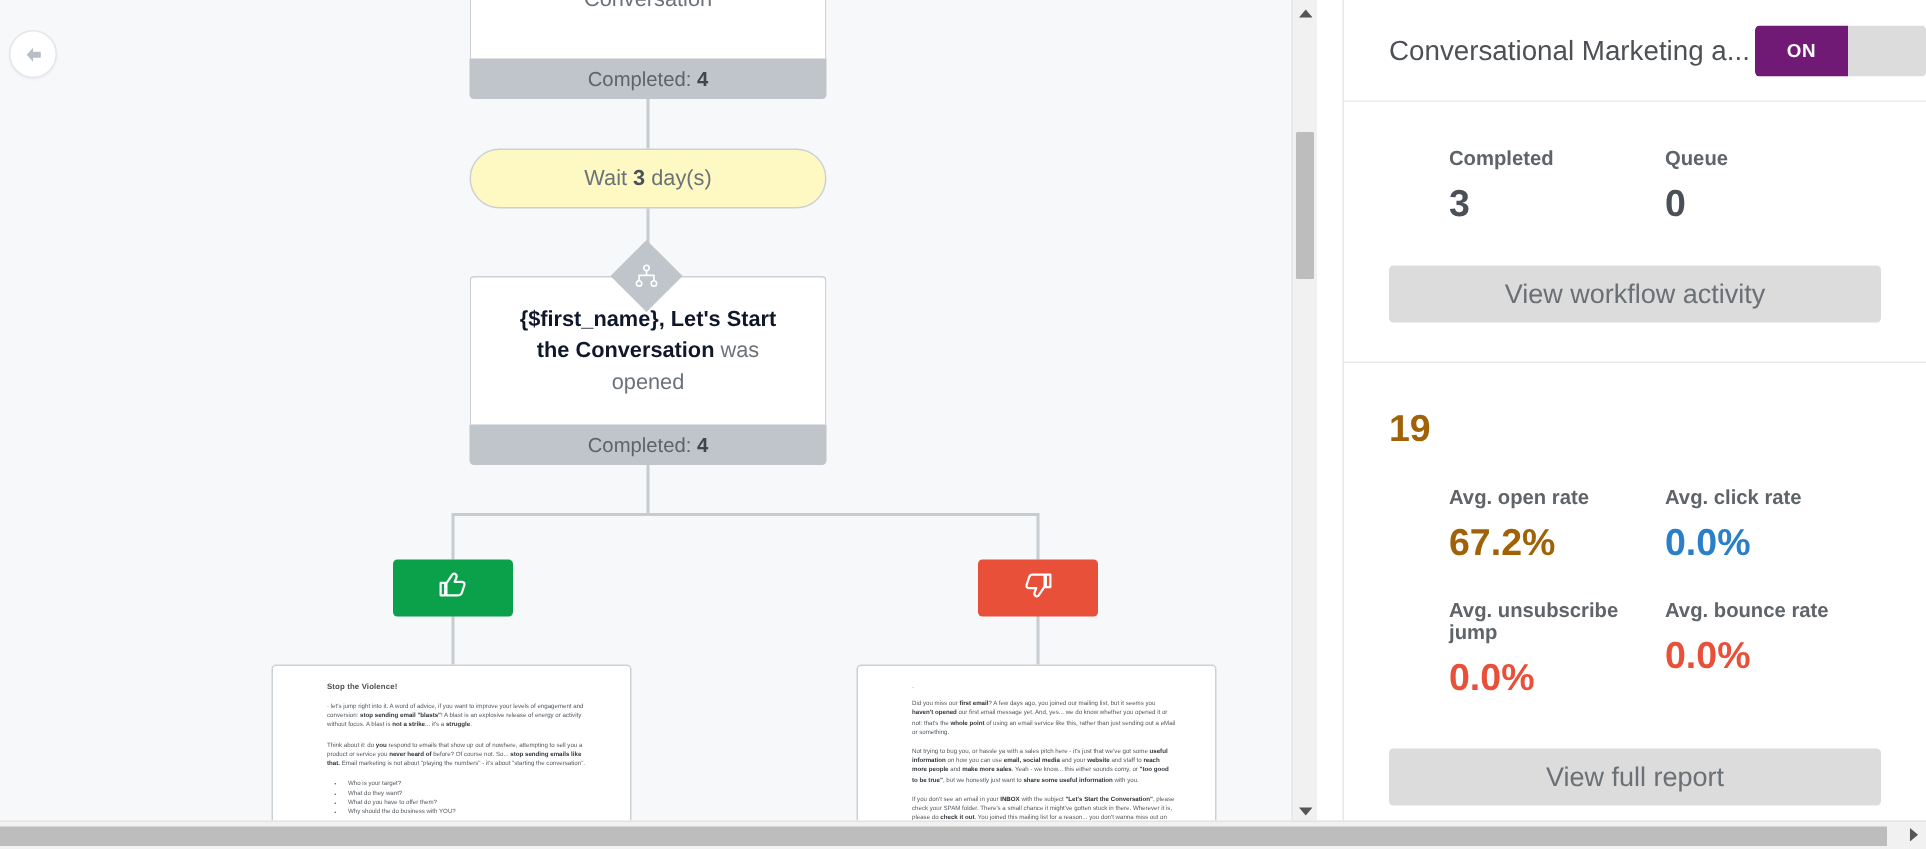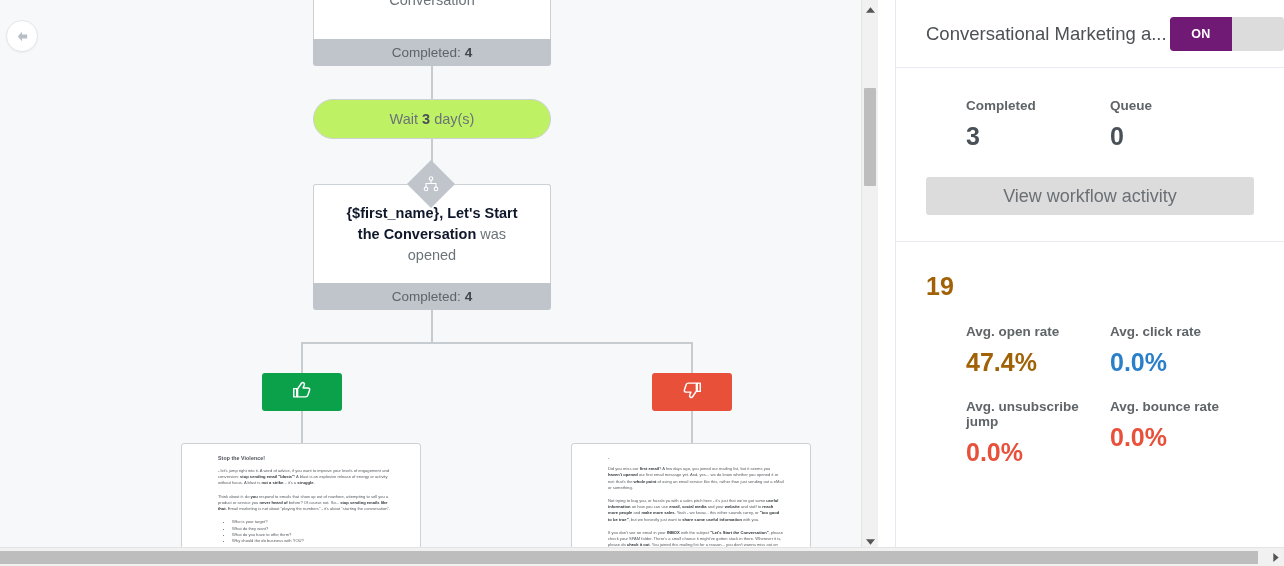--- a/index.html
+++ b/index.html
@@ -56,21 +56,21 @@
     font-size: 13.5px;
     text-align: center;
     line-height: 27px;
     height: 27px;
     border-radius: 0 0 3px 3px;
   }
   .node-footer b { color: #3f464c; font-weight: bold; }
 
   .pill {
     position: absolute;
-    background: #bef264;
+    background: #fef9c3;
     border: 1px solid #ccd1d6;
     border-radius: 20px;
     box-sizing: border-box;
     display: flex; align-items: center; justify-content: center;
     color: #6b7379; font-size: 14.5px;
   }
   .pill b { color: #4a5057; font-weight: bold; }
 
   .diamond {
     position: absolute;
@@ -351,41 +351,42 @@
       </div>
       <button class="wide-btn">View workflow activity</button>
     </div>
 
     <div class="panel-sec" style="border-bottom:none;">
       <div class="stat-value green" style="margin-bottom:23px;">19</div>
 
       <div class="stat-row">
         <div class="stat-col">
           <div class="stat-label">Avg. open rate</div>
-          <div class="stat-value green">47.4%</div>
+          <div class="stat-value green">67.2%</div>
         </div>
         <div class="stat-col">
           <div class="stat-label">Avg. click rate</div>
           <div class="stat-value blue">0.0%</div>
         </div>
       </div>
 
       <div class="sec2-gap"></div>
 
       <div class="stat-row">
         <div class="stat-col">
           <div class="stat-label">Avg. unsubscribe jump</div>
           <div class="stat-value red">0.0%</div>
         </div>
         <div class="stat-col">
           <div class="stat-label">Avg. bounce rate</div>
           <div class="stat-value red">0.0%</div>
         </div>
       </div>
 
+      <button class="wide-btn" style="margin-top:32px;">View full report</button>
     </div>
 
   </div>
 
   <div class="hscroll">
     <div class="hthumb"></div>
     <div class="arrow">
       <span>
         <svg width="6" height="9" viewBox="0 0 6 10">
             <path d="M0 0 L6 5 L0 10 Z" fill="#555"></path>

